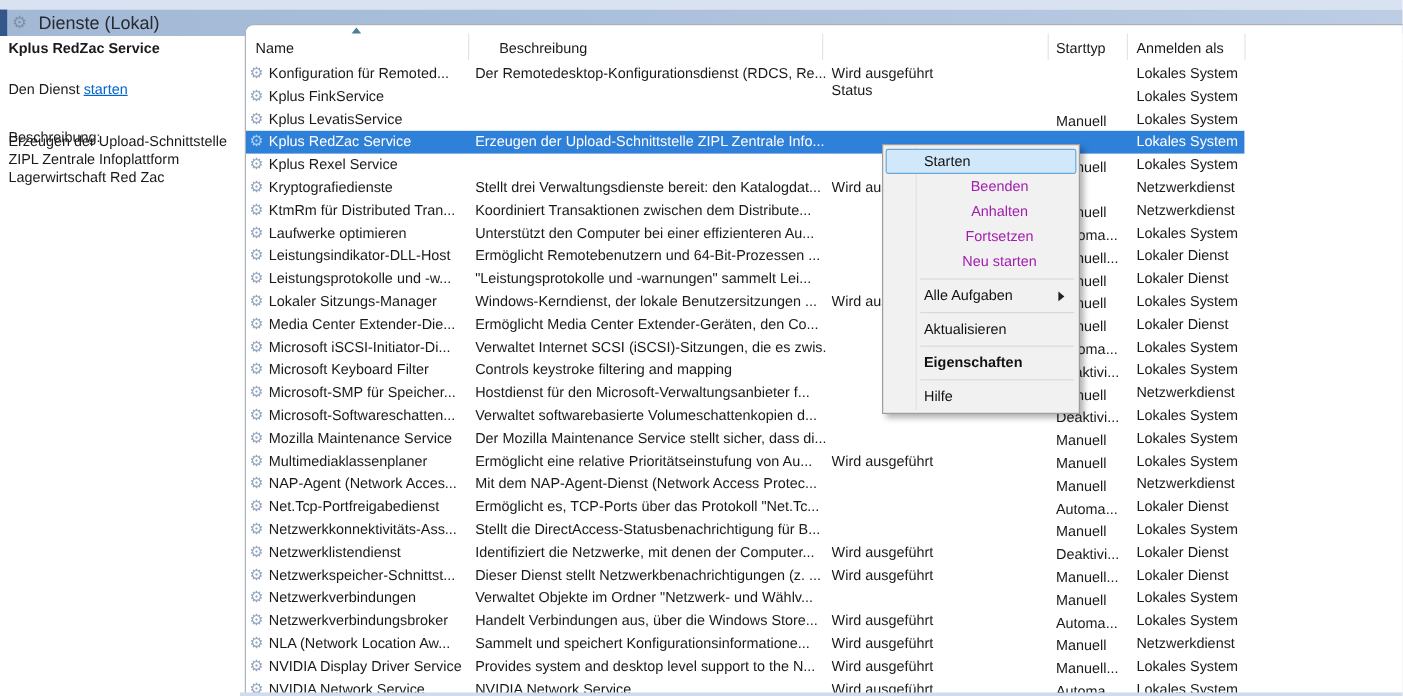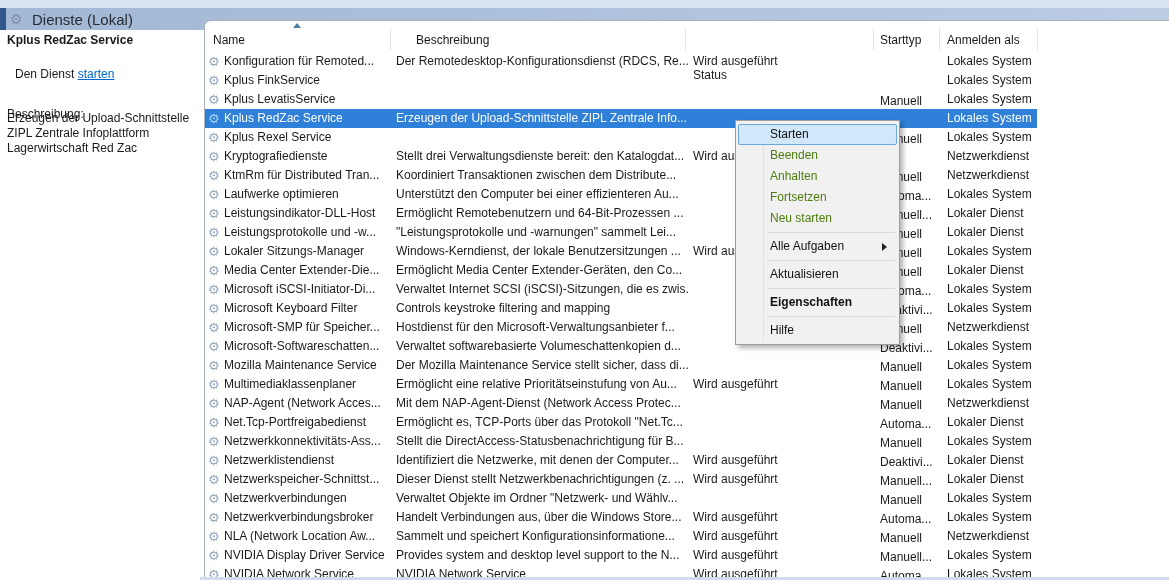--- a/index.html
+++ b/index.html
@@ -10,21 +10,21 @@
   .topstrip{position:absolute;left:0;top:0;width:1169px;height:8px;background:#d8e2f1;}
   .banner{position:absolute;left:0;top:8px;width:1169px;height:22px;
           background:linear-gradient(to right,#a3b8d4 0,#aabfda 40%,#bccde4 100%);}
   .banner-accent{position:absolute;left:0;top:0;width:6px;height:22px;background:#33578a;}
   .banner-gear{position:absolute;left:10px;top:2px;font-family:"DejaVu Sans",sans-serif;
                font-size:14px;line-height:18px;color:#7d90a8;}
   .banner-title{position:absolute;left:32px;top:3px;font-size:15px;color:#262b33;}
   
   .sidebar{position:absolute;left:0;top:30px;width:202px;height:550px;background:#fff;}
   .svc-title{position:absolute;left:7px;top:3px;font-weight:bold;}
-  .svc-action{position:absolute;left:15px;top:37px;}
+  .svc-action{position:absolute;left:7px;top:37px;}
   .svc-action a{color:#0066cc;text-decoration:underline;cursor:pointer;}
   .desc-label{position:absolute;left:7px;top:77px;}
   .desc-lines{position:absolute;left:7px;top:81px;line-height:15px;}
   
   .listpanel{position:absolute;left:204px;top:20px;width:966px;height:561px;
              background:#fff;border:1px solid #aab2bc;border-radius:7px 0 0 0;
              box-sizing:border-box;overflow:hidden;}
   .lheader{position:absolute;left:0;top:7px;width:966px;height:22px;background:#fff;}
   .hcell{position:absolute;top:3px;height:18px;line-height:18px;color:#191919;white-space:nowrap;}
   .hdiv{position:absolute;top:0;width:1px;height:22px;background:#e4e4e4;}
@@ -47,21 +47,21 @@
   .c-logon{left:742px;width:90px;}
   .bottomline{position:absolute;left:200px;top:577px;width:969px;height:3px;background:#cfdcee;}
   
   .menu{position:absolute;left:735px;top:120px;width:165px;background:#f1f1f1;
         border:1px solid #9d9d9d;box-shadow:3px 3px 5px rgba(0,0,0,0.30);
         box-sizing:border-box;padding:3px 0;z-index:10;}
   .gutterline{position:absolute;left:27px;top:2px;bottom:2px;width:1px;background:#e2e2e2;}
   .mitem{position:relative;height:21px;line-height:19px;margin:0 2px;padding-left:31px;
          border:1px solid transparent;box-sizing:border-box;color:#111;cursor:default;}
   .mitem.hover{background:#d1e8fb;border-color:#6da8dc;border-radius:2px;}
-  .mitem.disabled{color:#4d7c0f;}
+  .mitem.disabled{color:#a21caf;text-align:center;}
   .mitem.bold{font-weight:bold;}
   .msep{height:1px;background:#d9d9d9;margin:3px 4px 3px 31px;}
   .subarrow{position:absolute;right:9px;top:6px;width:0;height:0;
             border-top:4px solid transparent;border-bottom:4px solid transparent;
             border-left:5px solid #222;}
 </style>
 </head>
 <body>
 
 <div class="screen">

